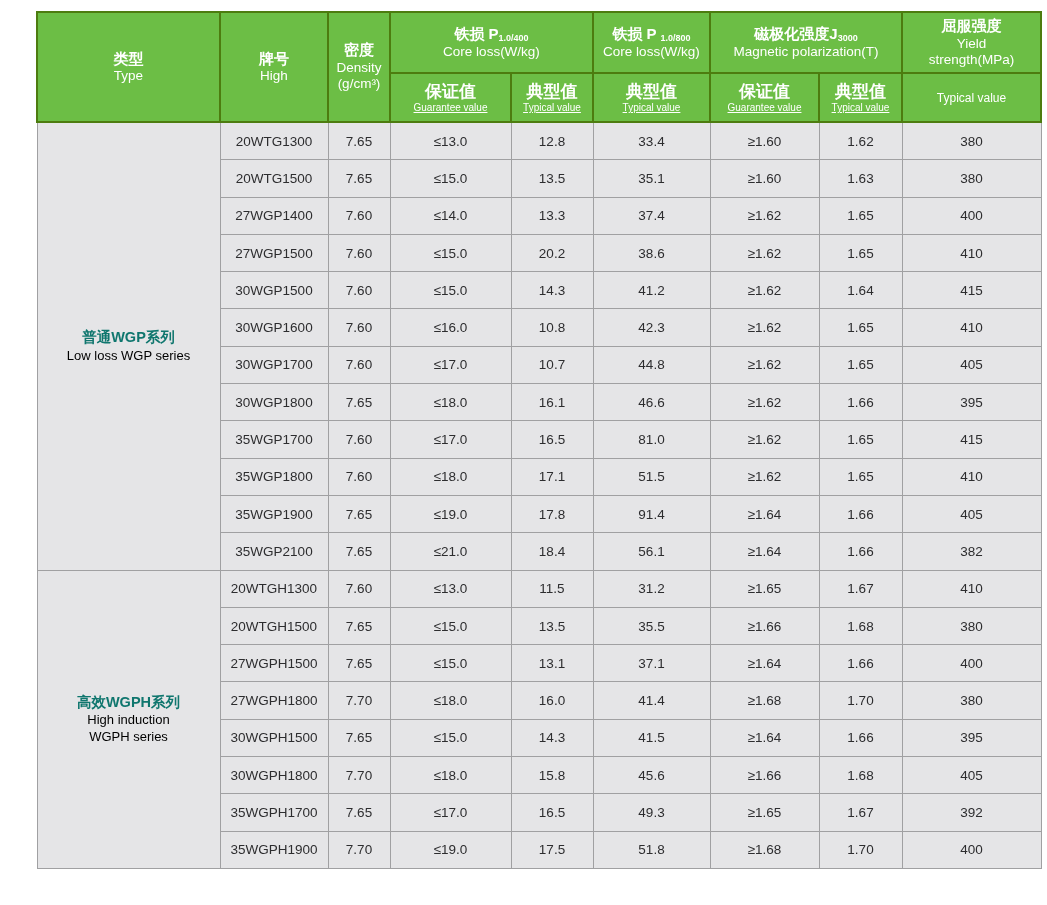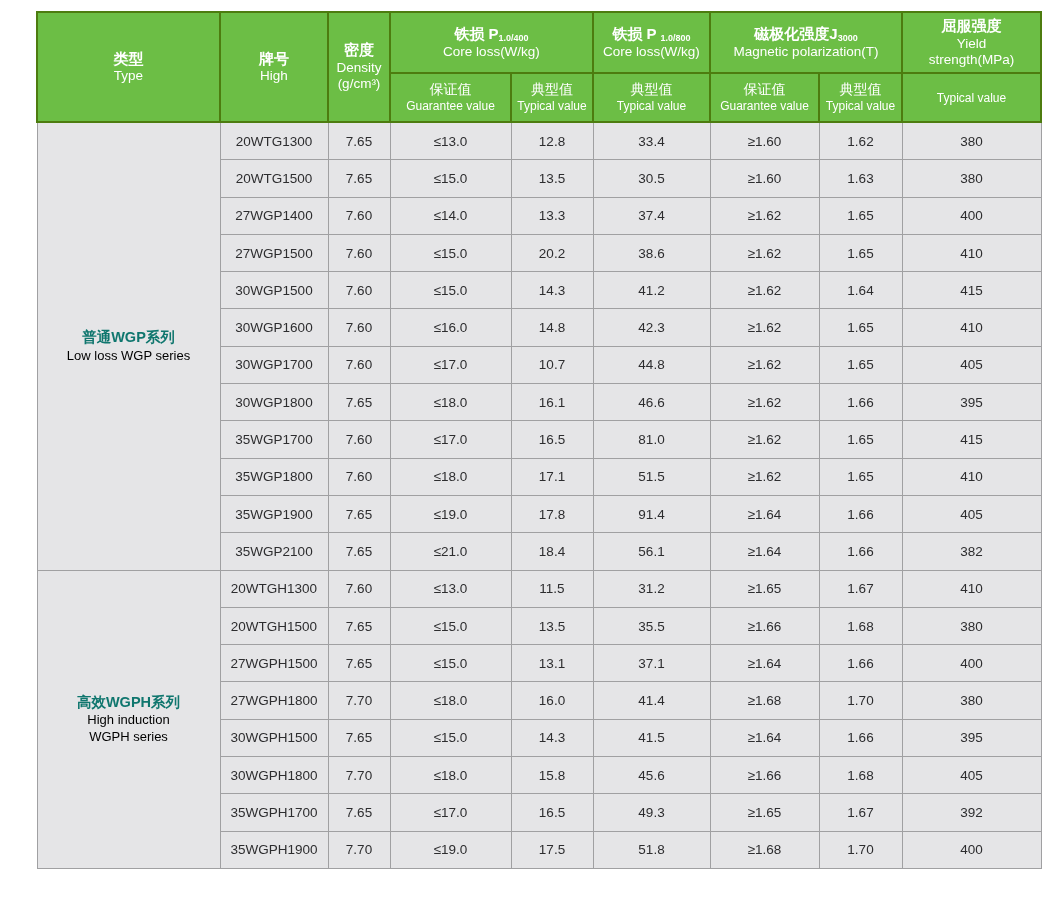--- a/index.html
+++ b/index.html
@@ -28,22 +28,22 @@
     color: #ffffff;
     border: 2px solid #4d7c0f;
     font-weight: normal;
     padding: 2px 2px;
     vertical-align: middle;
     text-align: center;
   }
   .h-zh { font-size: 15px; font-weight: bold; line-height: 1.25; }
   .h-en { font-size: 13.5px; line-height: 1.2; white-space: pre-line; }
   .subtxt { font-size: 9px; vertical-align: -2px; letter-spacing: 0; }
-  .sh-zh { font-size: 14px; font-weight: normal; line-height: 1.25; }
-  .sh-en { font-size: 12px; line-height: 1.25; }
+  .sh-zh { font-size: 17px; font-weight: bold; line-height: 1.25; }
+  .sh-en { font-size: 10px; line-height: 1.25; text-decoration: underline; }
   .sh-en-only { font-size: 12px; }
   tr.hrow1 th { height: 55px; }
   tr.hrow2 th { height: 43px; }
   
   tbody td {
     background: #e5e5e7;
     border: 1px solid #a0a0a2;
     color: #2d2d2f;
     font-size: 13.5px;
     text-align: center;
@@ -145,21 +145,21 @@
           <td>33.4</td>
           <td>≥1.60</td>
           <td>1.62</td>
           <td>380</td>
         </tr>
         <tr>
           <td>20WTG1500</td>
           <td>7.65</td>
           <td>≤15.0</td>
           <td>13.5</td>
-          <td>30.5</td>
+          <td>35.1</td>
           <td>≥1.60</td>
           <td>1.63</td>
           <td>380</td>
         </tr>
         <tr>
           <td>27WGP1400</td>
           <td>7.60</td>
           <td>≤14.0</td>
           <td>13.3</td>
           <td>37.4</td>
@@ -184,21 +184,21 @@
           <td>14.3</td>
           <td>41.2</td>
           <td>≥1.62</td>
           <td>1.64</td>
           <td>415</td>
         </tr>
         <tr>
           <td>30WGP1600</td>
           <td>7.60</td>
           <td>≤16.0</td>
-          <td>14.8</td>
+          <td>10.8</td>
           <td>42.3</td>
           <td>≥1.62</td>
           <td>1.65</td>
           <td>410</td>
         </tr>
         <tr>
           <td>30WGP1700</td>
           <td>7.60</td>
           <td>≤17.0</td>
           <td>10.7</td>

